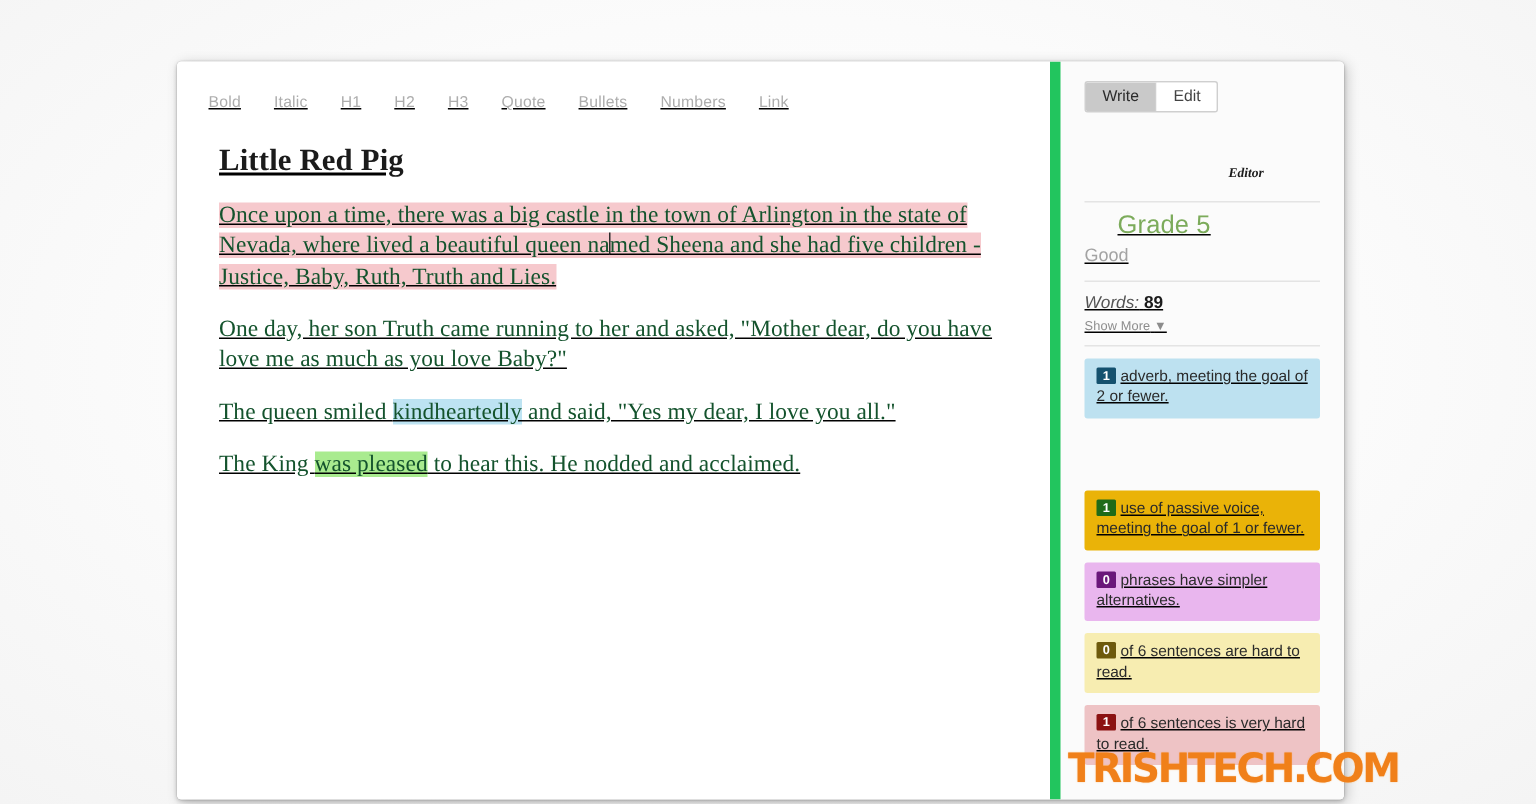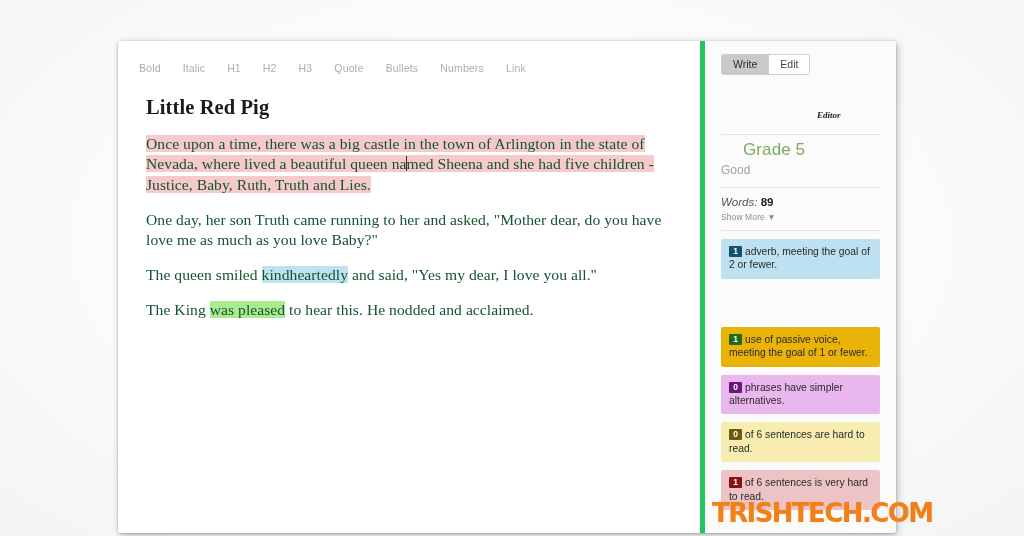--- a/index.html
+++ b/index.html
@@ -35,20 +35,21 @@
     width: 778px;
     height: 492px;
     background: #ffffff;
     border-radius: 3px;
     box-shadow:
       0 1px 3px rgba(0,0,0,0.22),
       2px 2px 9px rgba(0,0,0,0.20),
       0 0 0 0.6px rgba(0,0,0,0.06);
     display: flex;
     overflow: hidden;
+    text-decoration: underline;
   }
 
   
   #editor-pane {
     position: relative;
     width: 582px;
     background: #ffffff;
     flex: 0 0 582px;
   }
 
@@ -104,21 +105,21 @@
     height: 15px;
     background: #2d2d2d;
     vertical-align: -2px;
     margin: 0 -0.5px;
   }
 
   
   #sidebar {
     flex: 1 1 auto;
     background: #fbfbfb;
-    border-left: 5px solid #22c55e;
+    border-left: 7px solid #22c55e;
     padding: 13px 16px 0 16px;
     position: relative;
     overflow: hidden;
   }
 
   #mode-toggle {
     display: inline-flex;
     border: 1px solid #cfcfcf;
     border-radius: 2px;
     overflow: hidden;

